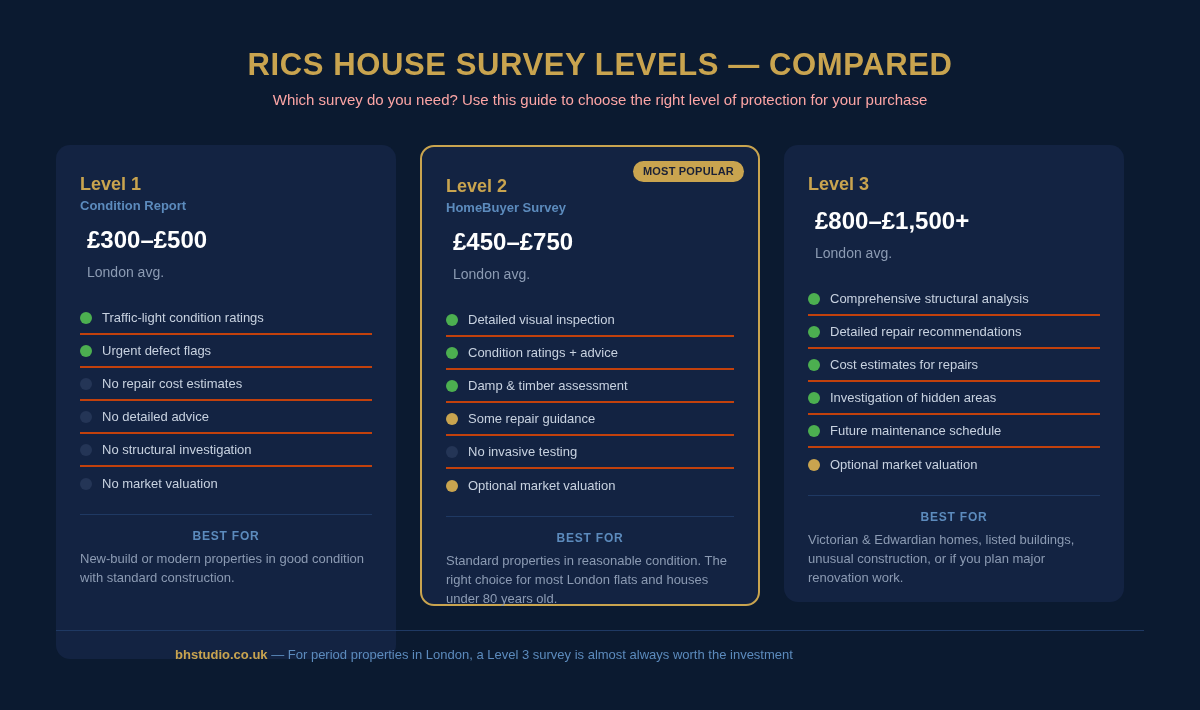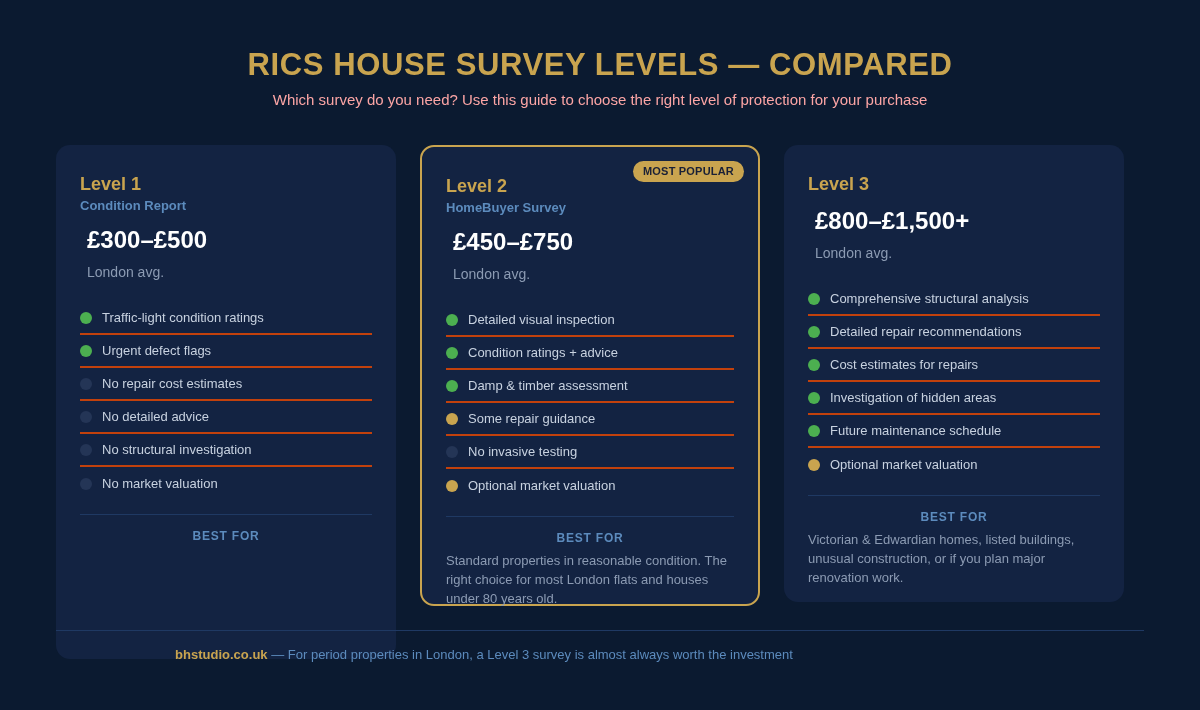--- a/index.html
+++ b/index.html
@@ -74,20 +74,21 @@
         <span class="dot" style="background: rgb(36, 53, 86);"></span>
         <span class="feature-text">No structural investigation</span>
       </li>
       <li class="feature">
         <span class="dot" style="background: rgb(36, 53, 86);"></span>
         <span class="feature-text">No market valuation</span>
       </li>
     </ul>
   <div class="divider"></div>
   <div class="best-label">BEST FOR</div>
+  <p class="best-text">New-build or modern properties in good condition with standard construction.</p>
 </div>
 
 <div class="card c2">
   <span class="badge">MOST POPULAR</span>
   <div class="level">Level 2</div>
   <div class="survey-name">HomeBuyer Survey</div>
   <div class="price-row">
     <span class="price">£450–£750</span>
     <span class="price-note">London avg.</span>
   </div>

